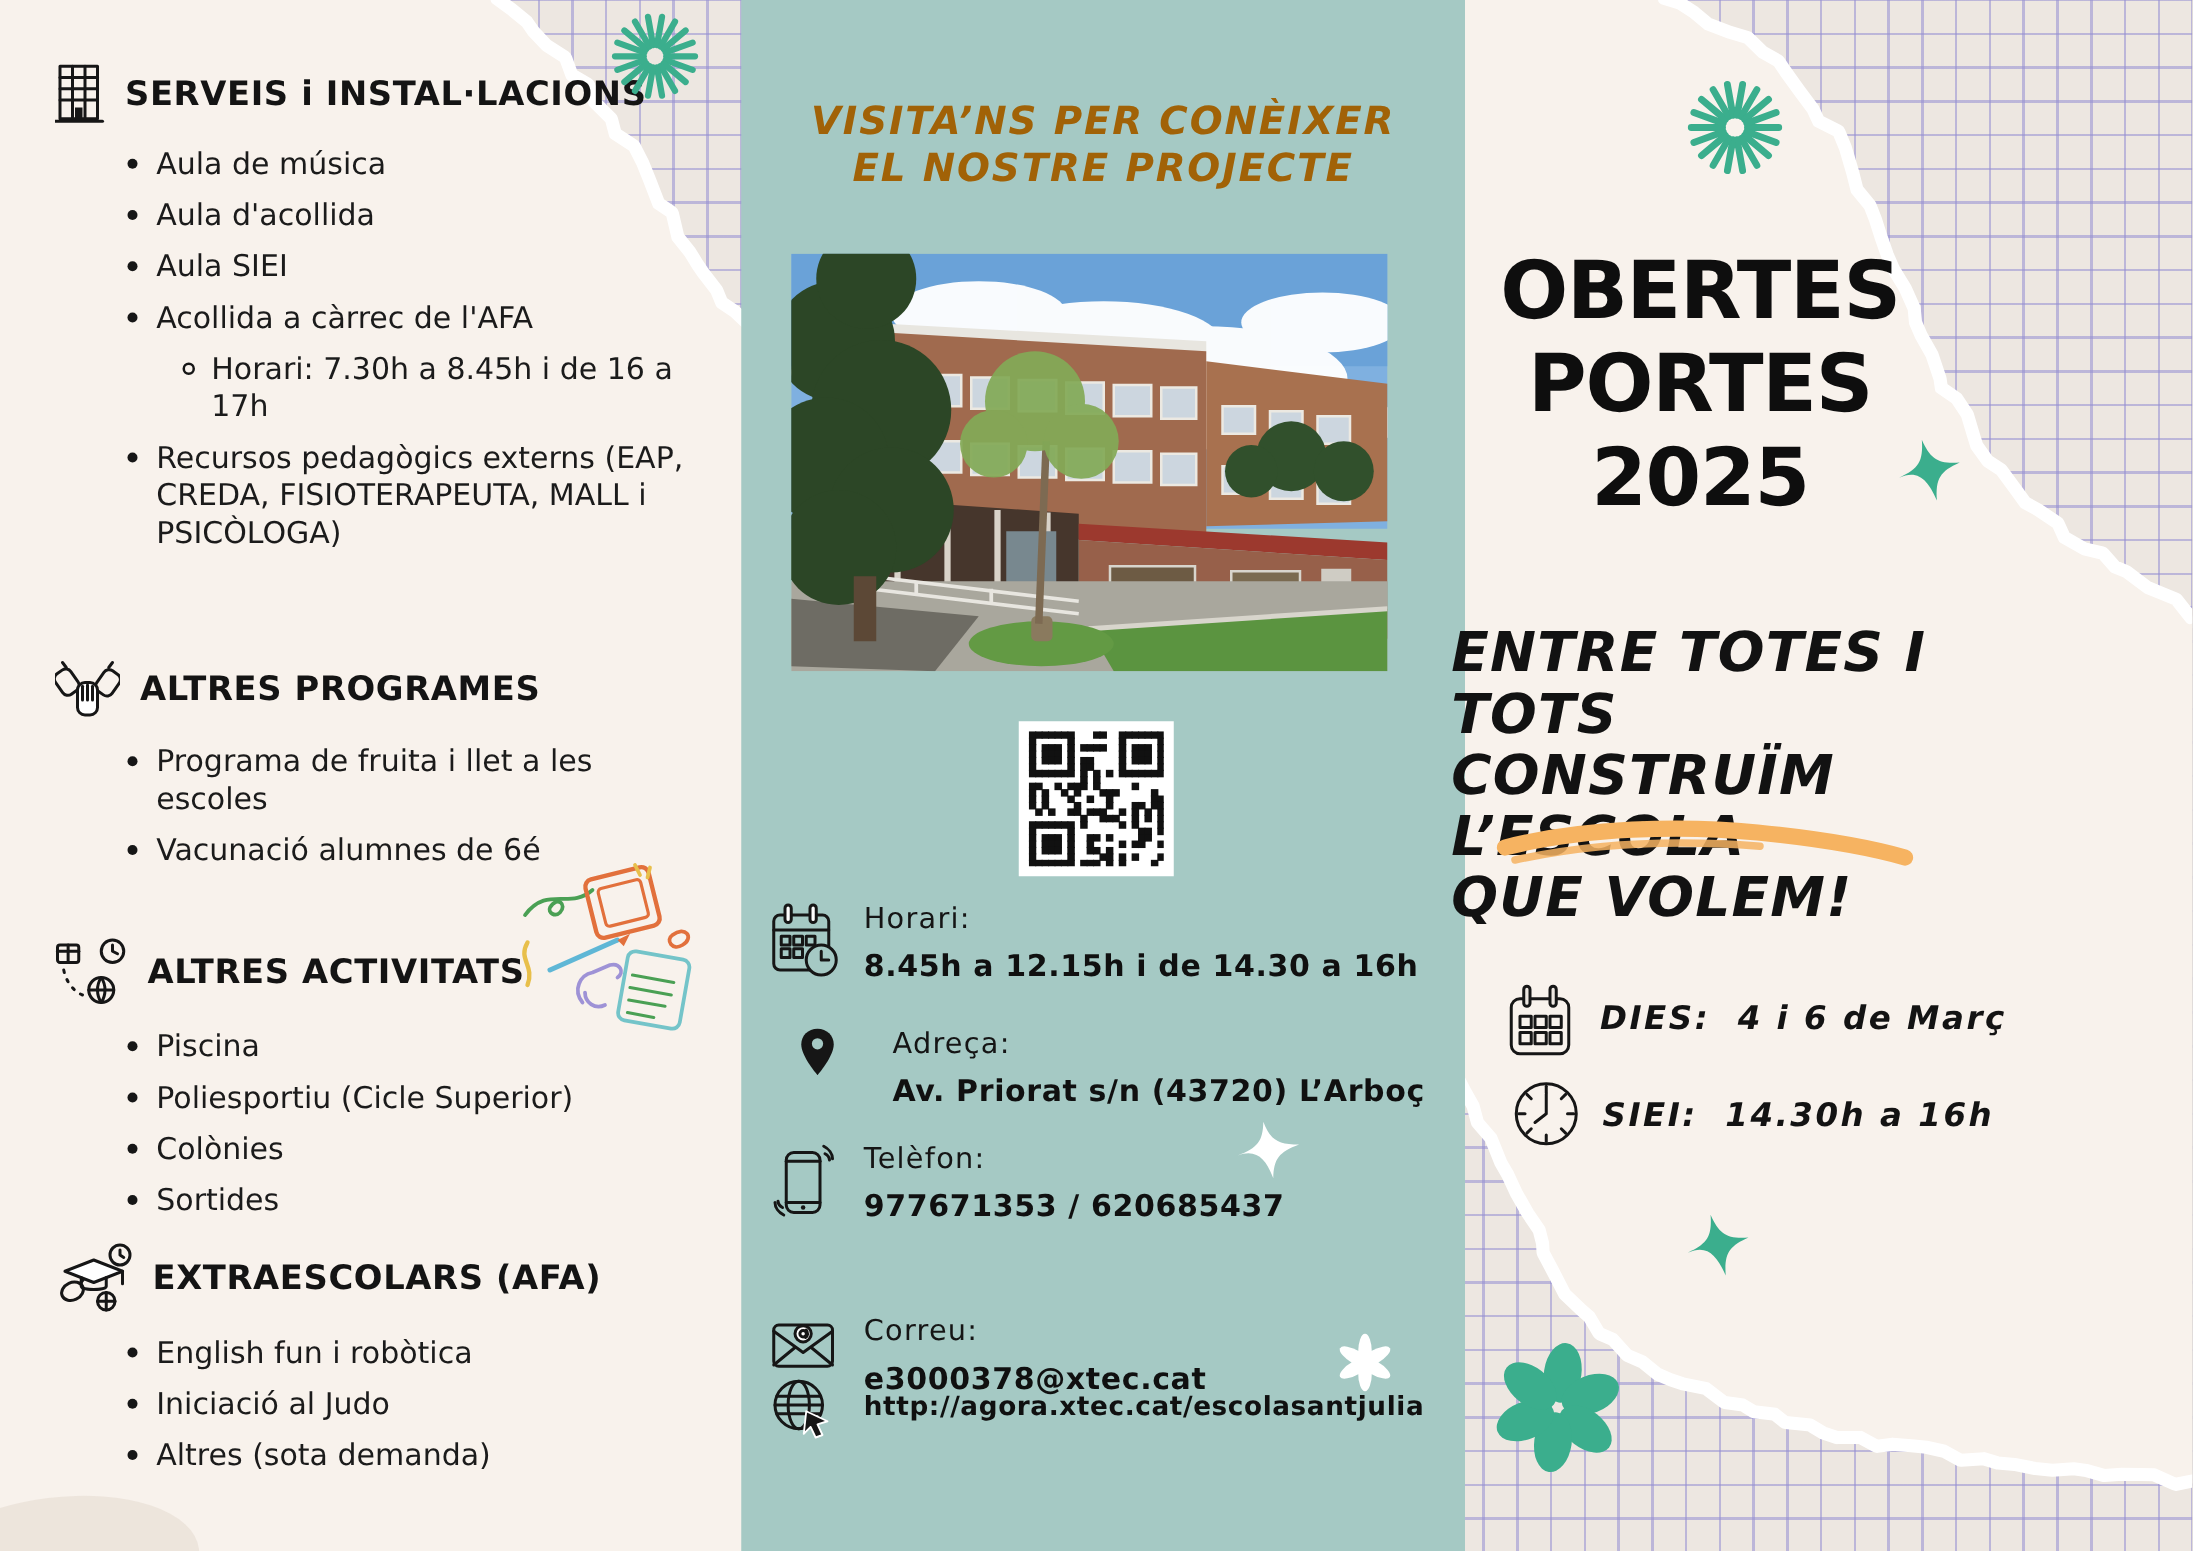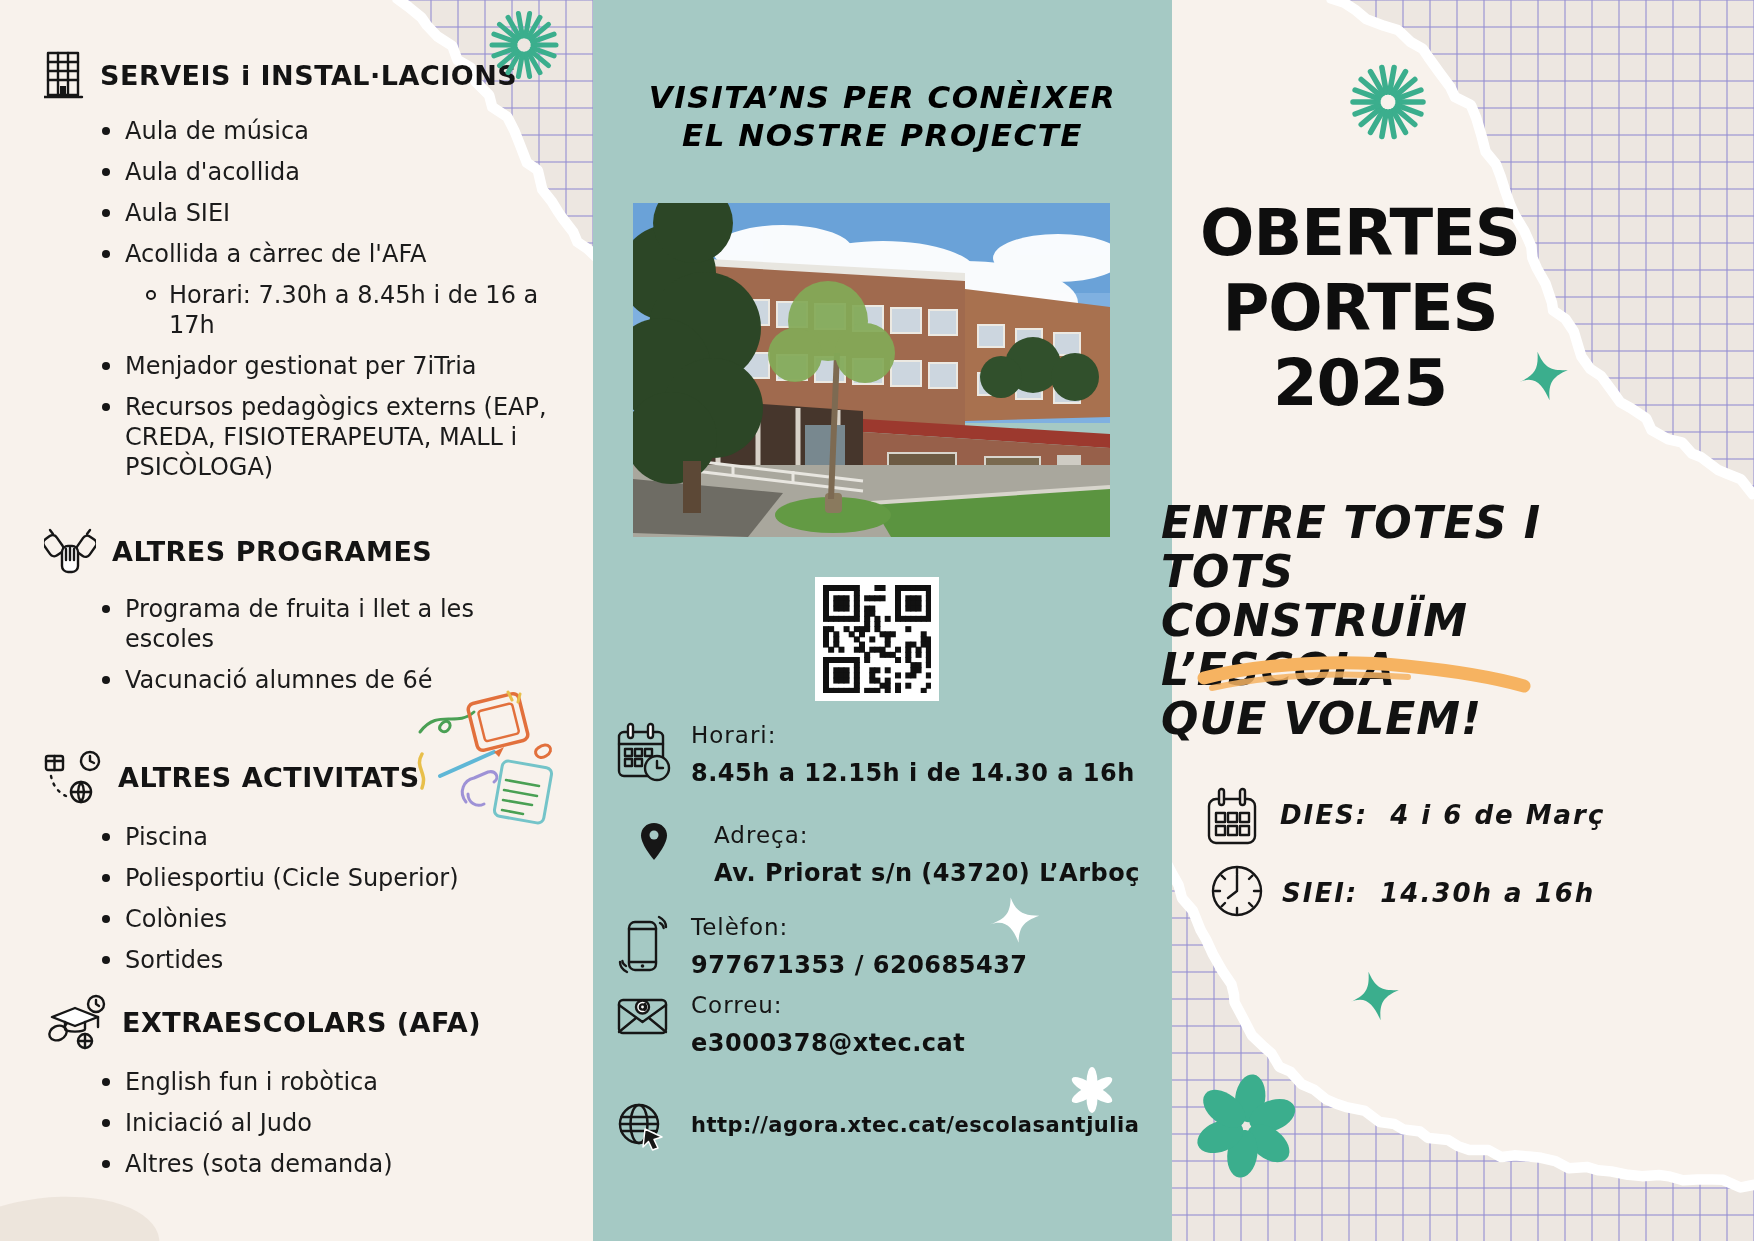--- a/index.html
+++ b/index.html
@@ -26,21 +26,21 @@
   .sec-head{display:flex;align-items:center;gap:16px;}
   .sec-title{font-size:27px;font-weight:800;letter-spacing:.5px;color:#141414;}
   .section ul{list-style:none;margin:16px 0 0 56px;padding:0;}
   .section li{position:relative;padding-left:25px;font-size:24px;line-height:30px;margin-bottom:11px;color:#1b1b1b;}
   .section li::before{content:'';position:absolute;left:2px;top:11px;width:8px;height:8px;border-radius:50%;background:#161616;}
   .section li.sub{margin-left:44px;}
   .section li.sub::before{background:transparent;border:2.5px solid #161616;width:6px;height:6px;top:10px;}
 
   
   #mid-heading{left:593px;top:78px;width:579px;text-align:center;font-size:31px;line-height:38px;
-    font-weight:800;font-style:italic;letter-spacing:1.5px;color:#000000;}
+    font-weight:800;font-style:italic;letter-spacing:1.5px;color:#a16207;}
   #photo-frame{left:633px;top:203px;width:477px;height:334px;}
   #qr-box{left:815px;top:577px;width:124px;height:124px;background:#ffffff;}
   #qr-box svg{position:absolute;left:8px;top:8px;}
   .crow{position:absolute;display:flex;gap:0;}
   .crow .cicon{width:74px;flex:0 0 74px;display:flex;justify-content:flex-start;}
   .clabel{font-size:23px;color:#151515;letter-spacing:1px;}
   .cvalue{font-size:24px;font-weight:700;letter-spacing:.5px;color:#101010;margin-top:11px;}
   .cvalue.small{font-size:21px;}
 
   
@@ -90,21 +90,20 @@
         </svg>
       </span>
       <span class="sec-title">SERVEIS i INSTAL·LACIONS</span>
     </div>
     <ul>
         <li>Aula de música</li>
         <li>Aula d'acollida</li>
         <li>Aula SIEI</li>
         <li>Acollida a càrrec de l'AFA</li>
         <li class="sub">Horari: 7.30h a 8.45h i de 16 a 17h</li>
-        <li>Menjador gestionat per 7iTria</li>
         <li>Recursos pedagògics externs (EAP, CREDA, FISIOTERAPEUTA, MALL i PSICÒLOGA)</li>
       </ul>
   </div>
 
   <div class="section" style="top:524px">
     <div class="sec-head">
       <span>
         <svg class="icon" width="52" height="54" viewBox="0 0 52 54">
           <rect x="2" y="12" width="15" height="20" rx="5" transform="rotate(-35 9 22)"></rect>
           <rect x="35" y="12" width="15" height="20" rx="5" transform="rotate(35 42 22)"></rect>
@@ -523,21 +522,21 @@
         <path d="M42 3c4 2 7 6 7 10 M43 9c2 1 3.4 3 3.6 5"></path>
         <path d="M10 58c-4-2-7-6-7-10 M9 52c-2-1-3.4-3-3.6-5"></path>
       </svg>
     </div>
     <div>
       <div class="clabel">Telèfon:</div>
       <div class="cvalue">977671353  /  620685437</div>
     </div>
   </div>
 
-  <div class="crow" style="left:617px;top:992px">
+  <div class="crow" style="left:617px;top:1052px">
     <div class="cicon">
       <svg class="icon" width="52" height="46" viewBox="0 0 52 46">
         <rect x="2" y="8" width="47" height="33" rx="4"></rect>
         <path d="M2 13 L25.5 30 L49 13"></path>
         <path d="M2 40 L19 26 M49 40 L32 26"></path>
         <circle cx="25.5" cy="15" r="6.5" style="fill:#fff"></circle>
         <circle cx="25.5" cy="15" r="2.6"></circle>
         <path d="M28 12c1.5 2 1.5 5-0.5 6"></path>
       </svg>
     </div>

